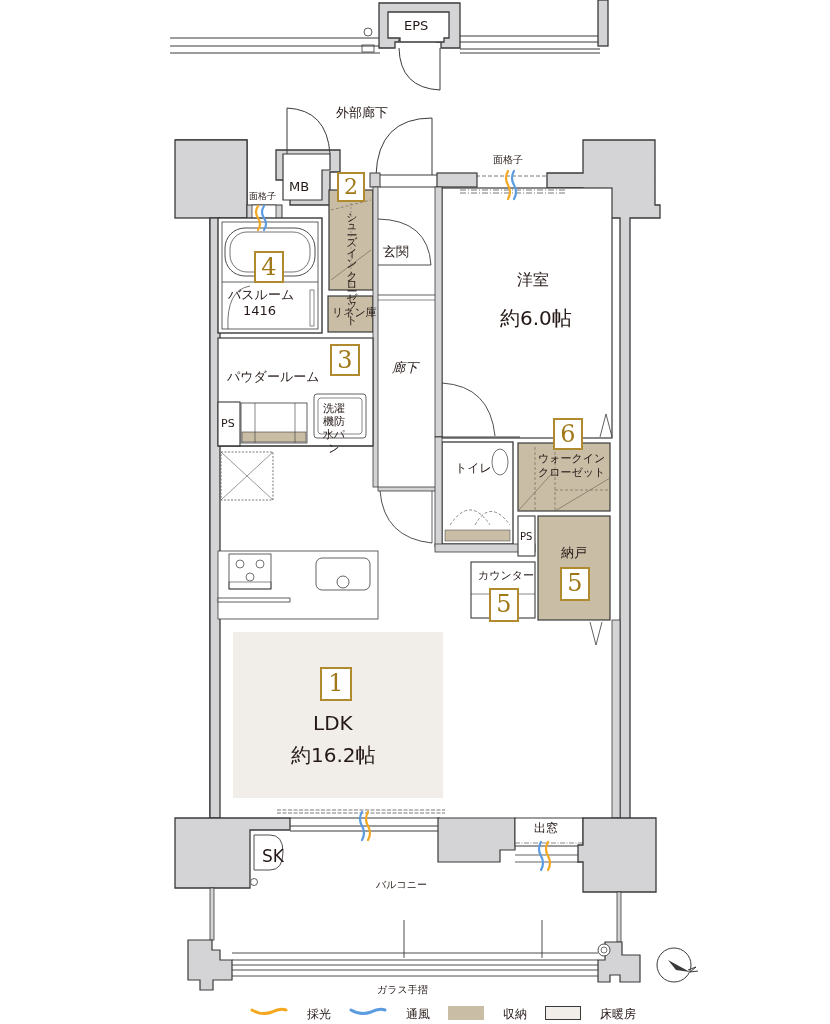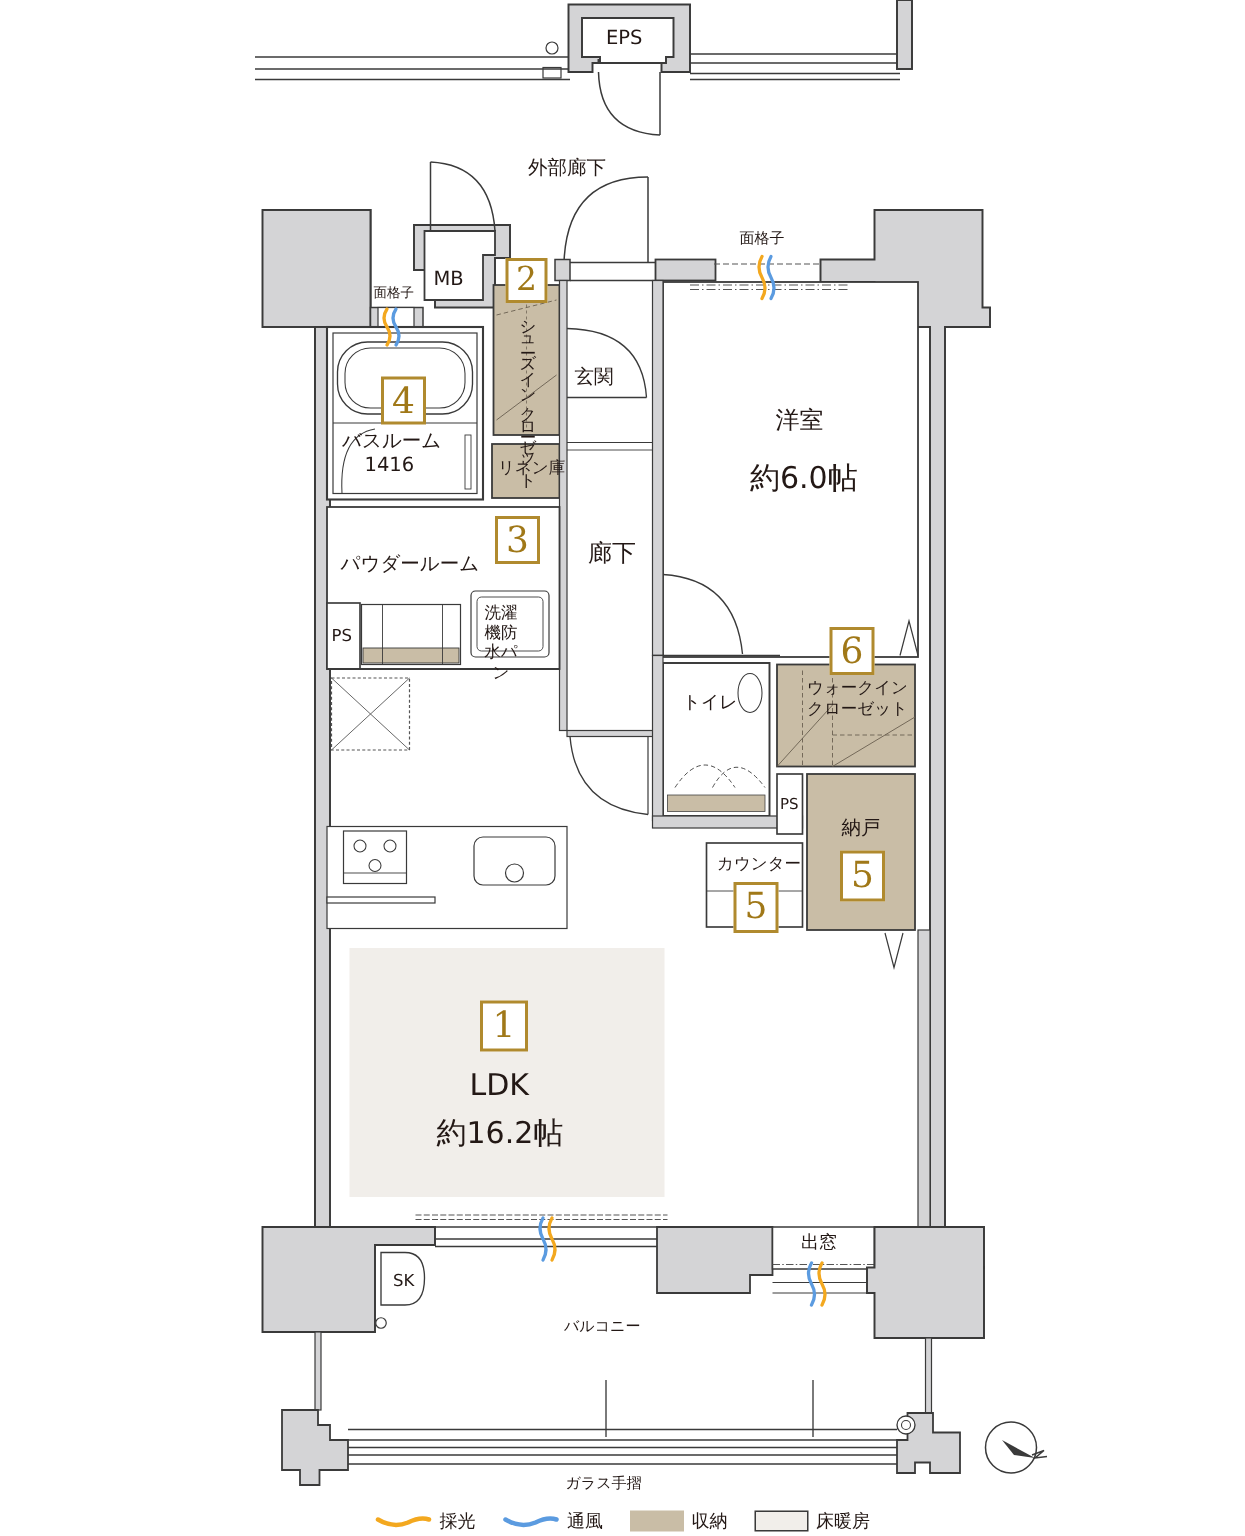--- a/index.html
+++ b/index.html
@@ -2,21 +2,21 @@
 <html><head>
 <meta charset="utf-8">
 <style>
   html, body { margin: 0; padding: 0; background: #ffffff; }
   body { width: 830px; height: 1024px; position: relative; overflow: hidden; font-family: "DejaVu Sans", "Liberation Sans", sans-serif; color: #231815; }
   #plan { position: absolute; left: 0; top: 0; width: 830px; height: 1024px; }
   .lbl { position: absolute; white-space: nowrap; line-height: 1; color: #231815; }
   .num { position: absolute; width: 28px; height: 28px; border: 2px solid #b08a2e; background: #fff; color: #a07818; font-family: "DejaVu Serif", "Liberation Serif", serif; font-size: 24px; line-height: 28px; text-align: center; box-sizing: content-box; }
   .vert { writing-mode: vertical-rl; text-orientation: upright; letter-spacing: -1px; }
   .legend { position: absolute; top: 1006px; left: 250px; height: 16px; display: flex; align-items: center; gap: 6px; font-family: "DejaVu Serif", "Liberation Serif", serif; font-size: 12px; }
-  .legend .item { display: flex; align-items: center; gap: 5px; margin-right: 12px; }
+  .legend .item { display: flex; align-items: flex-start; gap: 19px; margin-right: 12px; }
   .swatch { width: 36px; height: 14px; box-sizing: border-box; }
 </style>
 </head>
 <body>
 
 <svg id="plan" viewBox="0 0 830 1024" xmlns="http://www.w3.org/2000/svg">
   <g fill="none" stroke="#3a3a3a" stroke-width="1.3">
 
     <line x1="170" y1="38" x2="380" y2="38" stroke-width="1"></line>
     <line x1="170" y1="46" x2="380" y2="46" stroke-width="1"></line>
@@ -198,53 +198,53 @@
   </g>
 
   <g>
     <circle cx="674" cy="965" r="17" fill="none" stroke="#3a3a3a" stroke-width="1"></circle>
     <path d="M668 960 L690 972 L676 970 Z" fill="#3a3a3a"></path>
     <path d="M688 970 L696 967 L690 972 L698 971" fill="none" stroke="#3a3a3a" stroke-width="1"></path>
   </g>
 </svg>
 
 <span class="lbl" style="left:404px;top:19px;font-size:13px;text-align:center;">EPS</span>
-<span class="lbl" style="left:336px;top:106px;font-size:13px;margin-left:16px;">外部廊下</span>
+<span class="lbl" style="left:336px;top:106px;font-size:13px;">外部廊下</span>
 <span class="lbl" style="left:289px;top:180px;font-size:13px;">MB</span>
 <span class="lbl" style="left:249px;top:192px;font-size:9px;">面格子</span>
 <span class="lbl" style="left:493px;top:155px;font-size:10px;">面格子</span>
 
 <div class="num" style="left:337px;top:172px;width:24px;height:26px;font-size:22px;line-height:26px;">2</div>
 <div class="num" style="left:254px;top:251px;width:26px;height:28px;">4</div>
 <div class="num" style="left:330px;top:344px;width:26px;height:28px;">3</div>
 <div class="num" style="left:553px;top:418px;width:26px;height:28px;">6</div>
 <div class="num" style="left:560px;top:567px;width:26px;height:30px;">5</div>
 <div class="num" style="left:489px;top:588px;width:26px;height:30px;">5</div>
 <div class="num" style="left:320px;top:667px;width:28px;height:30px;">1</div>
 
 <span class="lbl vert" style="left:346px;top:206px;font-size:11px;height:78px;">シューズインクローゼット</span>
 <span class="lbl" style="left:332px;top:308px;font-size:11px;font-family:Liberation Mono, monospace;">リネン庫</span>
 <span class="lbl" style="left:383px;top:245px;font-size:13px;">玄関</span>
 <span class="lbl" style="left:228px;top:288px;font-size:13px;">バスルーム</span>
 <span class="lbl" style="left:243px;top:304px;font-size:13px;">1416</span>
 <span class="lbl" style="left:517px;top:272px;font-size:16px;">洋室</span>
 <span class="lbl" style="left:500px;top:308px;font-size:20px;">約6.0帖</span>
-<span class="lbl" style="left:392px;top:361px;font-size:16px;">廊下</span>
+<span class="lbl" style="left:392px;top:361px;font-size:13px;font-style:italic;">廊下</span>
 <span class="lbl" style="left:227px;top:370px;font-size:13px;">パウダールーム</span>
 <span class="lbl" style="left:221px;top:418px;font-size:11px;">PS</span>
 <span class="lbl" style="left:318px;top:402px;font-size:11px;width:32px;white-space:normal;text-align:center;line-height:1.2;">洗濯機防水パン</span>
 <span class="lbl" style="left:455px;top:462px;font-size:12px;">トイレ</span>
 <span class="lbl" style="left:538px;top:452px;font-size:11px;width:72px;white-space:normal;text-align:left;line-height:1.25;">ウォークインクローゼット</span>
 <span class="lbl" style="left:520px;top:532px;font-size:10px;">PS</span>
 <span class="lbl" style="left:561px;top:546px;font-size:13px;">納戸</span>
 <span class="lbl" style="left:478px;top:570px;font-size:11px;">カウンター</span>
 <span class="lbl" style="left:313px;top:713px;font-size:20px;">LDK</span>
 <span class="lbl" style="left:291px;top:745px;font-size:20px;">約16.2帖</span>
 <span class="lbl" style="left:534px;top:822px;font-size:12px;">出窓</span>
-<span class="lbl" style="left:262px;top:848px;font-size:11px;">SK</span>
+<span class="lbl" style="left:262px;top:848px;font-size:17px;">SK</span>
 <span class="lbl" style="left:376px;top:880px;font-size:10px;">バルコニー</span>
 <span class="lbl" style="left:377px;top:985px;font-size:10px;">ガラス手摺</span>
 
 <div class="legend">
   <div class="item">
     <svg width="38" height="10">
         <path d="M2 4 Q12 10 22 6 Q30 2 36 4" fill="none" stroke="#f3a81f" stroke-width="3" stroke-linecap="round"></path>
       </svg>
     <span>採光</span>
   </div>

